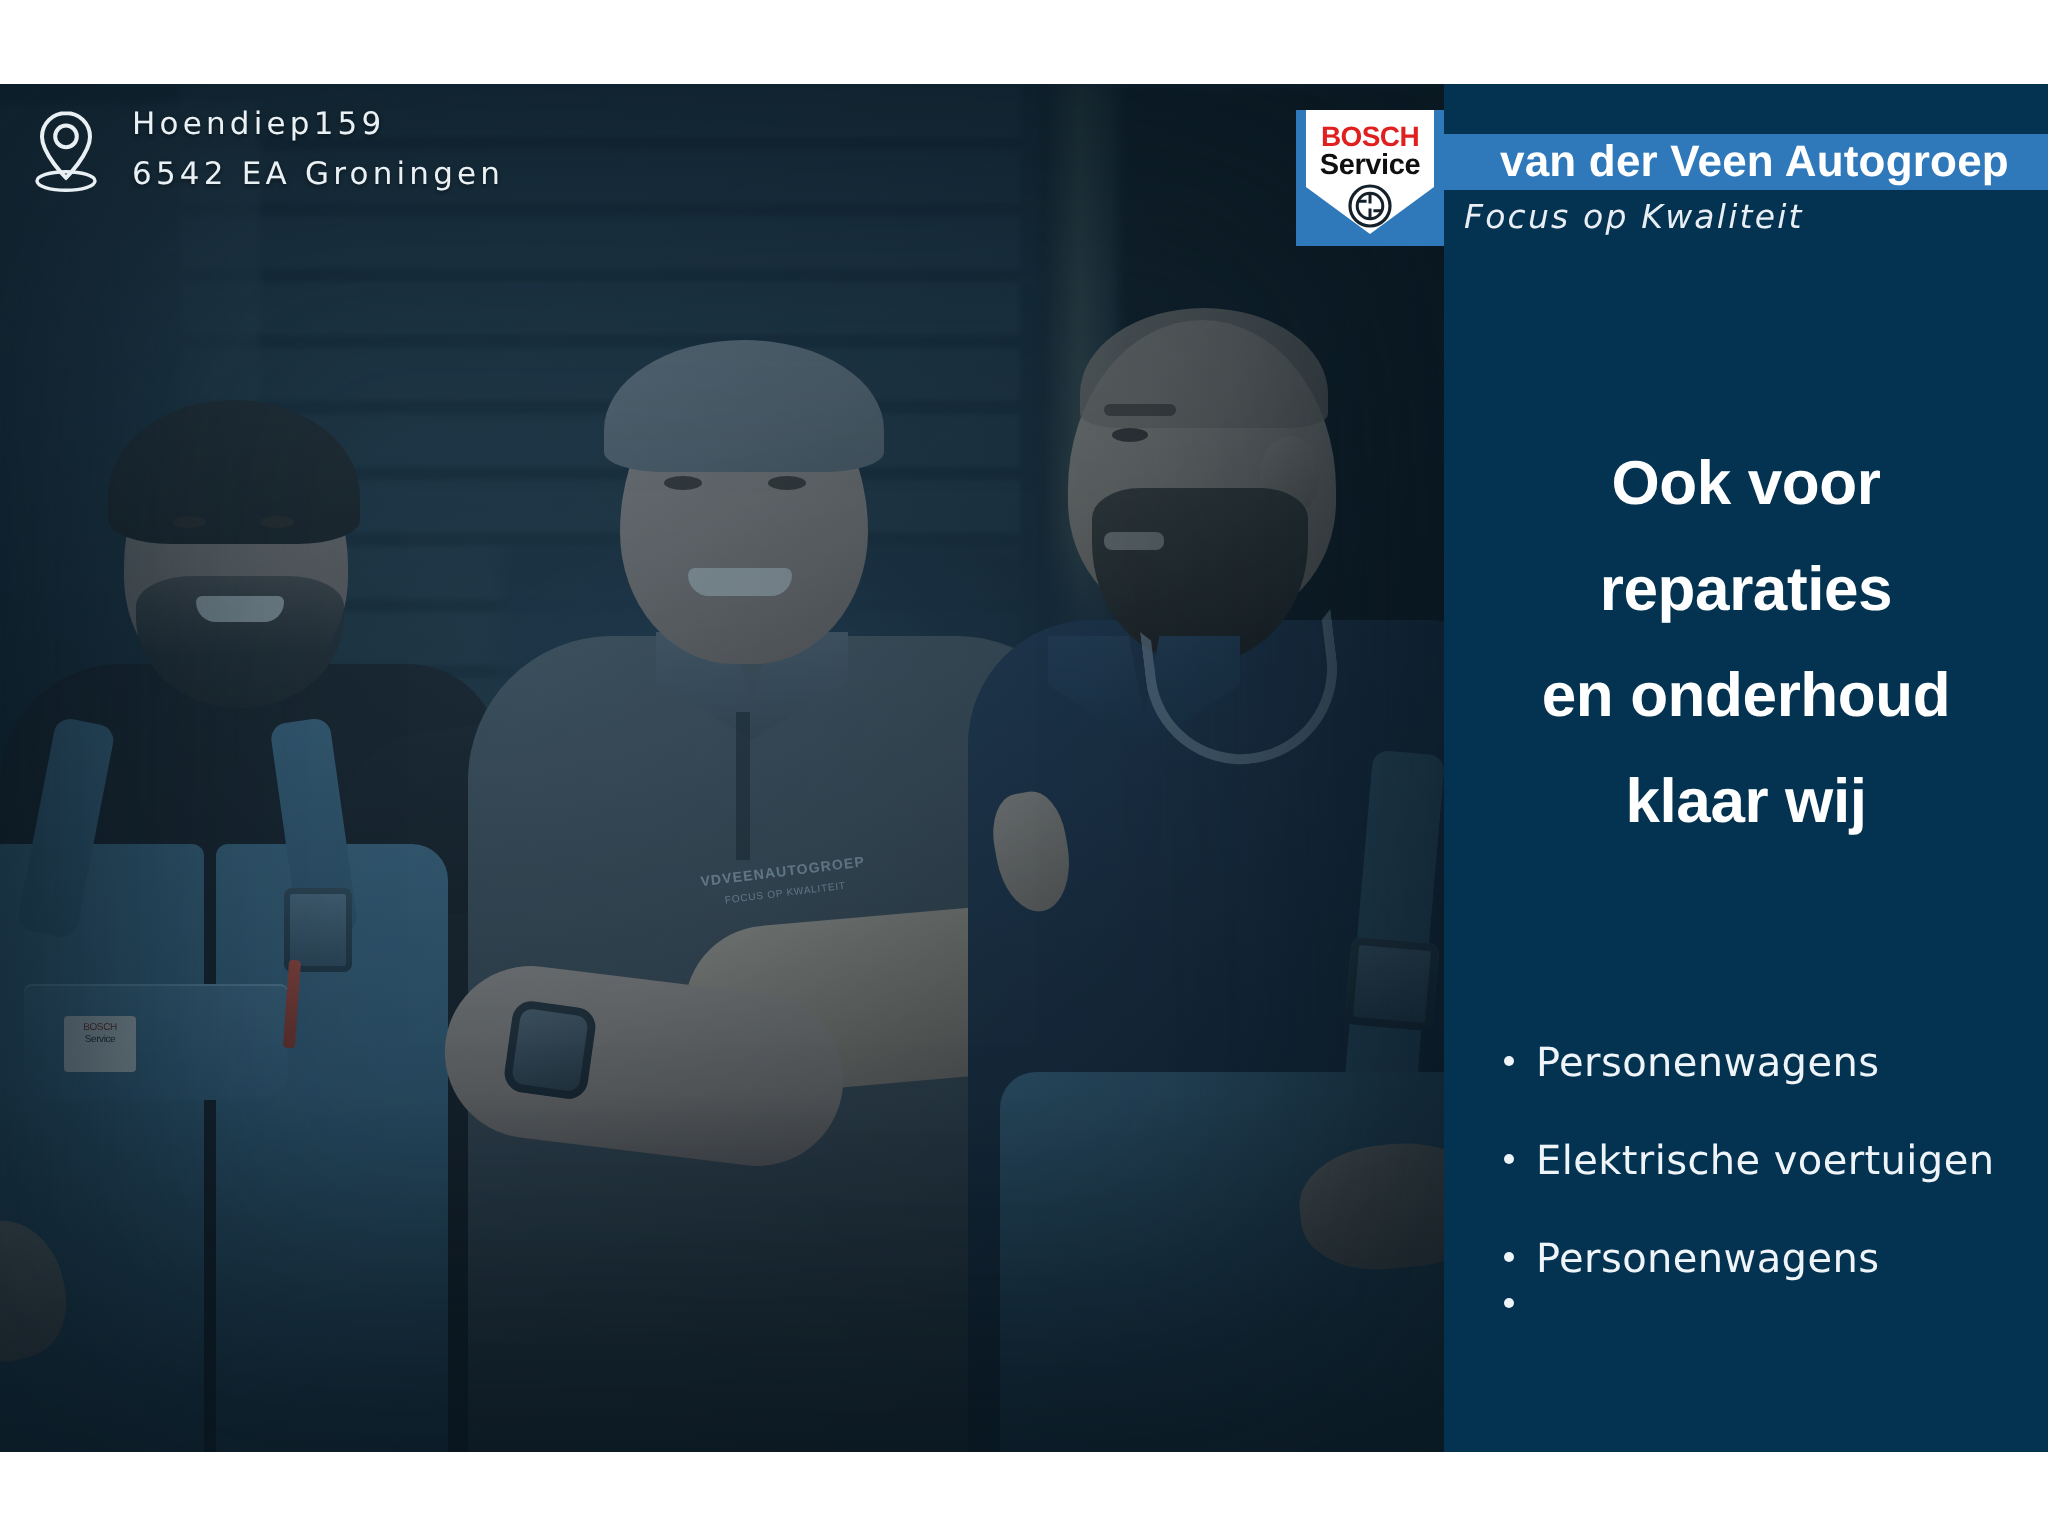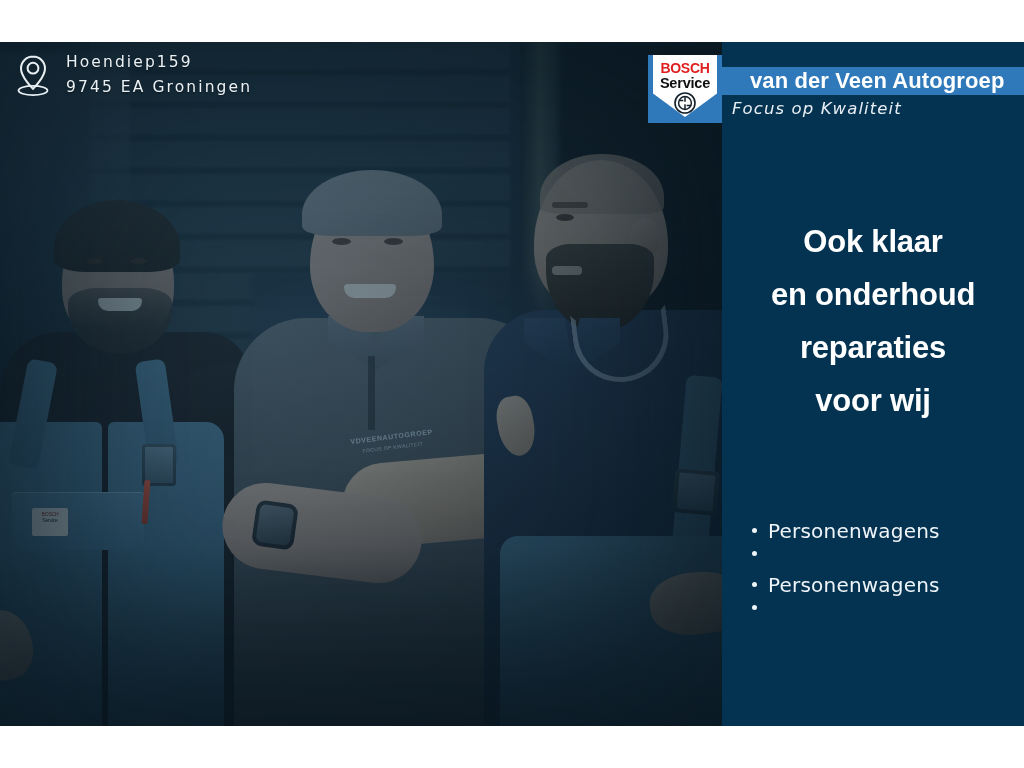--- a/index.html
+++ b/index.html
@@ -496,21 +496,21 @@
   </div>
 
   <div class="address">
     <svg class="pin-icon" viewBox="0 0 38 46">
       <path d="M19 4.5c-6.6 0-12 5.3-12 11.9 0 8.6 12 20.5 12 20.5s12-11.9 12-20.5c0-6.6-5.4-11.9-12-11.9z" fill="none" stroke="#e9f0f4" stroke-width="2"></path>
       <circle cx="19" cy="16.2" r="5.4" fill="none" stroke="#e9f0f4" stroke-width="2"></circle>
       <ellipse cx="19" cy="38.5" rx="14.5" ry="4.6" fill="none" stroke="#e9f0f4" stroke-width="1.7"></ellipse>
     </svg>
     <div class="address-lines">
       <div>Hoendiep159</div>
-      <div>9745 EA Groningen</div>
+      <div>6542 EA Groningen</div>
     </div>
   </div>
 
   <div class="panel">
 
     <div class="brand-band"></div>
 
     <div class="bosch-logo">
       <div class="bosch-shield"></div>
       <div class="bosch-word">BOSCH</div>
@@ -520,33 +520,34 @@
         <circle cx="11" cy="11" r="6.4" fill="none" stroke="#14202a" stroke-width="1.5"></circle>
         <path d="M11 4.6v5.1M11 12.3v5.1" stroke="#14202a" stroke-width="1.5"></path>
         <path d="M5.1 8.6h4.2M12.7 13.4h4.2" stroke="#14202a" stroke-width="1.5"></path>
       </svg>
     </div>
 
     <div class="brand-name">van der Veen Autogroep</div>
     <div class="brand-tagline">Focus op Kwaliteit</div>
 
     <div class="headline">
-      <div>Ook klaar</div>
+      <div>Ook voor</div>
+      <div>reparaties</div>
       <div>en onderhoud</div>
-      <div>reparaties</div>
-      <div>voor wij</div>
+      <div>klaar wij</div>
     </div>
 
     <div class="bullets">
       <div class="b-item">
         <span class="dot"></span>
         <span>Personenwagens</span>
       </div>
       <div class="b-item">
         <span class="dot"></span>
+        <span>Elektrische voertuigen</span>
       </div>
       <div class="b-item">
         <span class="dot"></span>
         <span>Personenwagens</span>
       </div>
       <div class="b-item">
         <span class="dot"></span>
       </div>
     </div>
 

